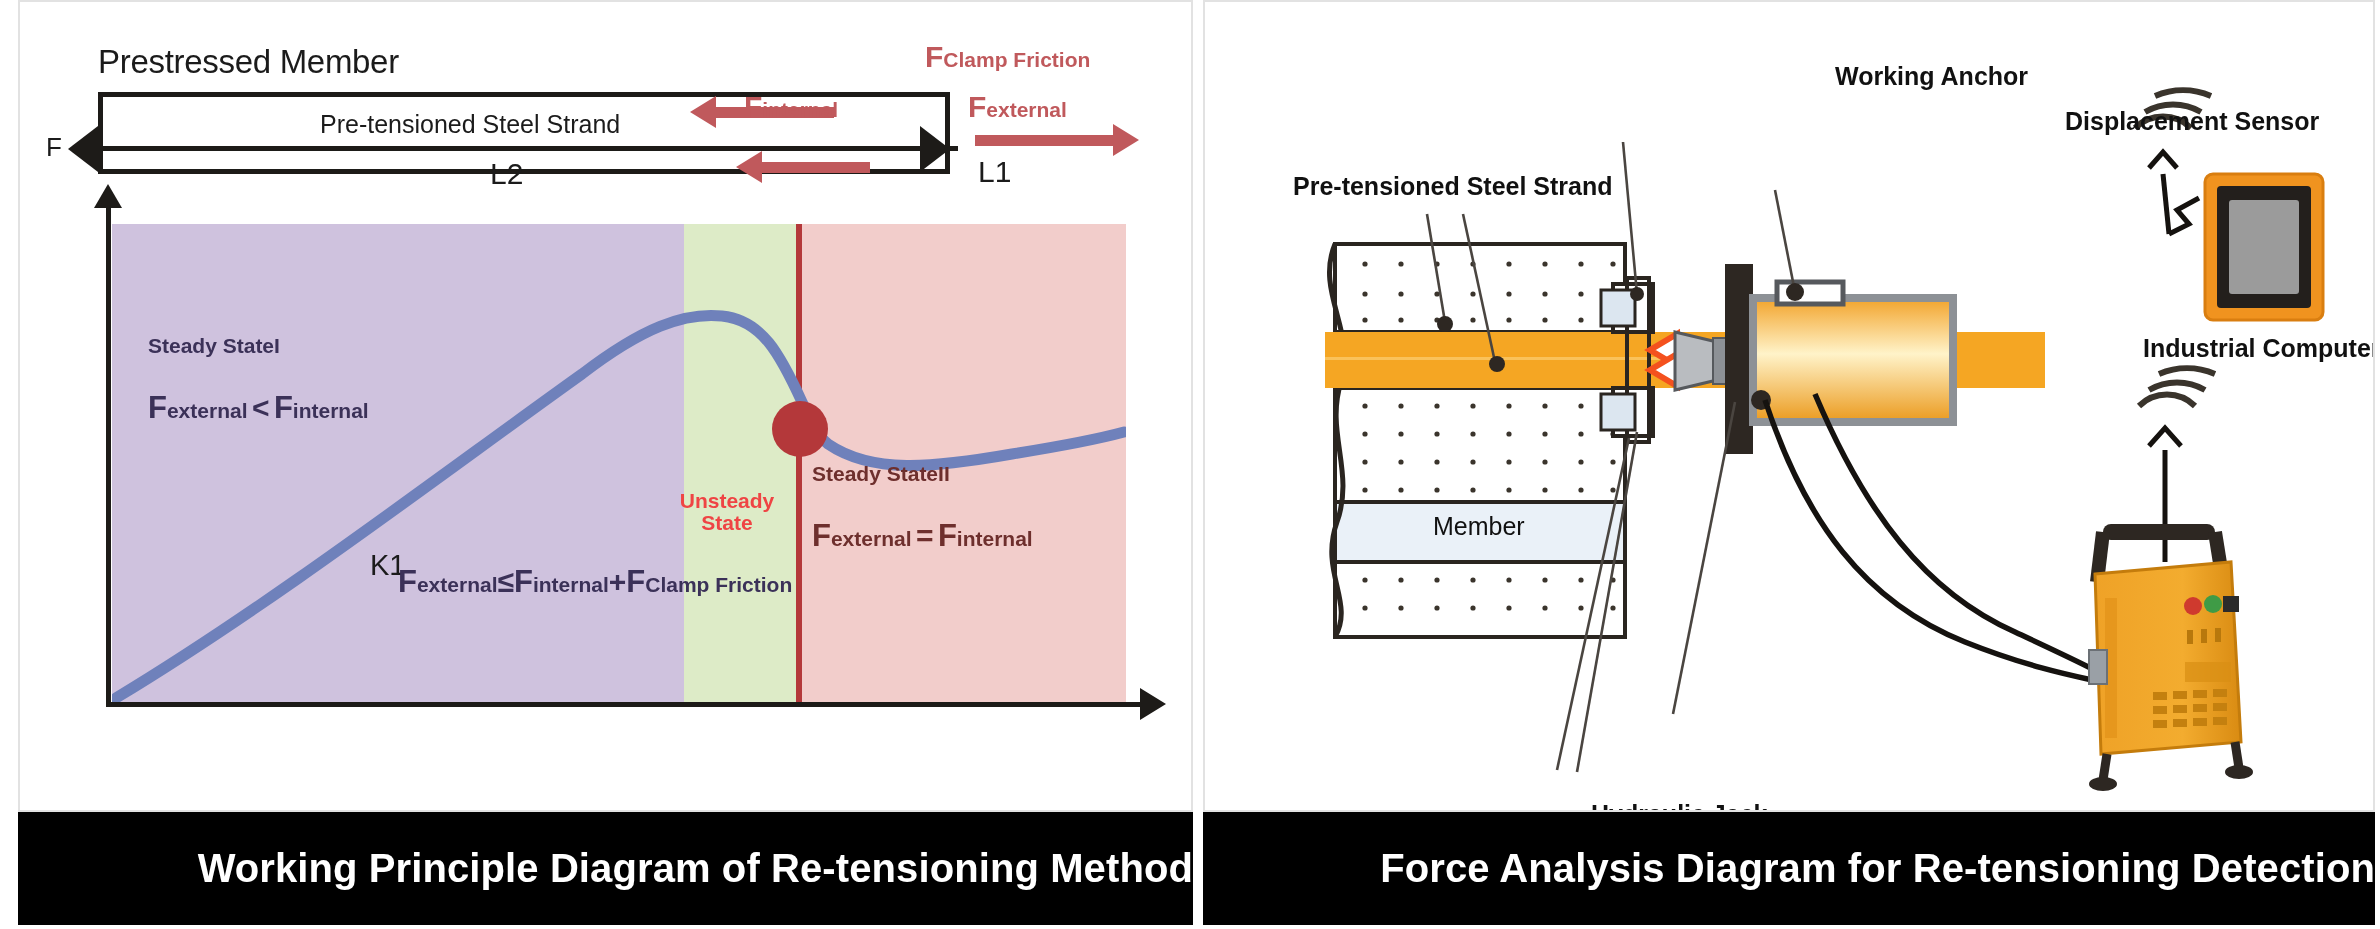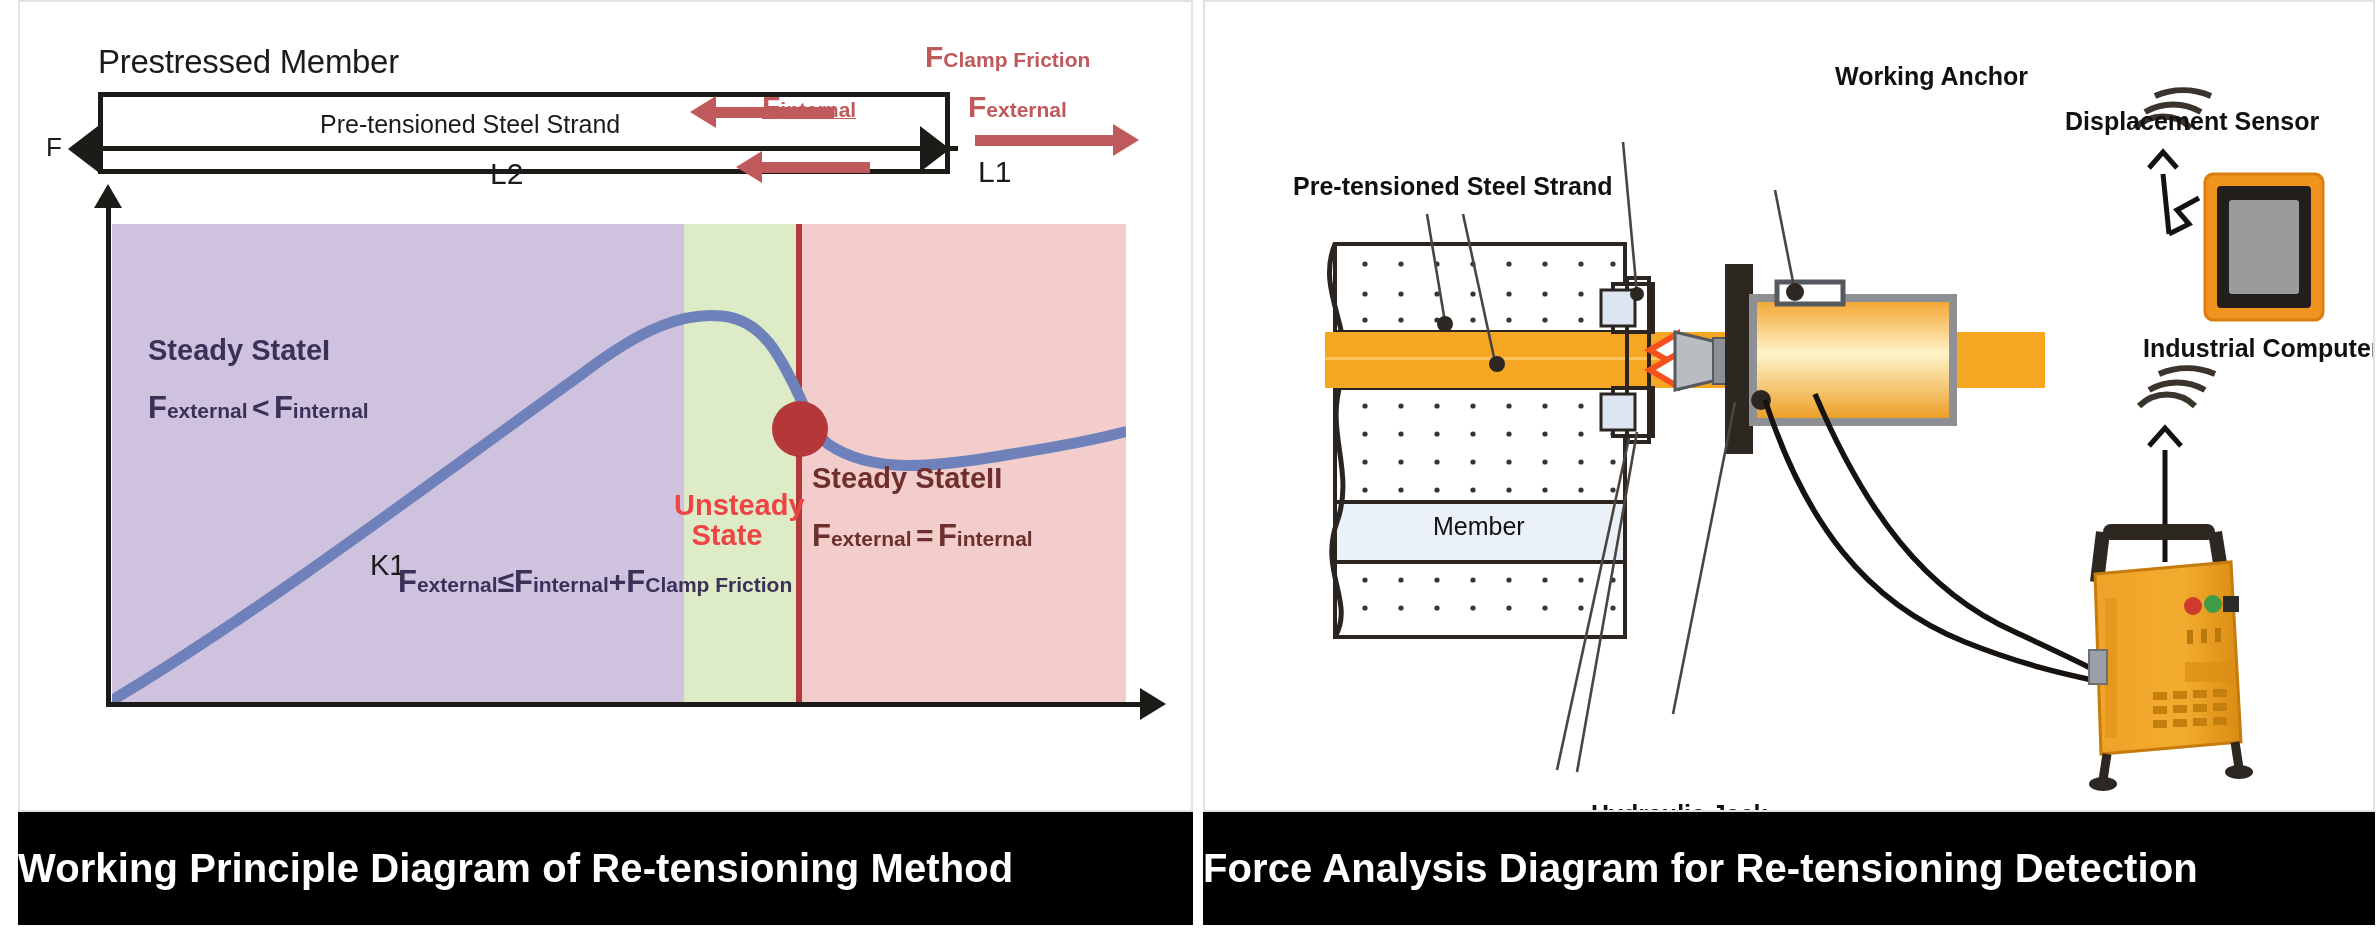--- a/index.html
+++ b/index.html
@@ -7,21 +7,21 @@
   .stage{position:relative;width:2380px;height:929px;background:#ffffff;border-radius:19px;}
 
   
   .panel{position:absolute;top:0;height:929px;background:#ffffff;}
   .panel-left{left:18px;width:1175px;}
   .panel-right{left:1203px;width:1172px;}
 
   .figure-box{position:relative;width:100%;height:812px;background:#ffffff;
               border:2px solid #e2e2e2;box-sizing:border-box;overflow:hidden;}
   .caption-bar{position:relative;width:100%;height:113px;background:#000000;
-               display:flex;align-items:center;justify-content:flex-start;box-sizing:border-box;}
+               display:flex;align-items:center;justify-content:flex-end;box-sizing:border-box;}
   .caption-text{color:#ffffff;font-size:40px;font-weight:700;letter-spacing:.1px;
                 white-space:nowrap;font-family:"Liberation Sans",sans-serif;}
 
   
   .beam-title{position:absolute;left:78px;top:41px;font-size:33px;font-weight:400;color:#1b1b1b;
               font-family:"Liberation Sans",sans-serif;letter-spacing:-.3px;}
   .beam-rect{position:absolute;left:78px;top:90px;width:852px;height:82px;
              border:5px solid #1d1b18;box-sizing:border-box;background:#ffffff;}
   .beam-strand-label{position:absolute;left:300px;top:108px;font-size:25px;color:#1b1b1b;
                      font-family:"Liberation Sans",sans-serif;}
@@ -46,21 +46,21 @@
 
   .arr-int{left:694px;top:105px;width:120px;}
   .arr-low{left:740px;top:160px;width:110px;}
   .arr-ext{left:955px;top:133px;width:140px;}
 
   .flab{position:absolute;color:#c0595c;font-weight:700;white-space:nowrap;
          font-family:"Liberation Sans",sans-serif;}
   .flab .big{font-size:30px;}
   .flab .sub{font-size:21px;}
   .lab-clampfric{left:905px;top:38px;}
-  .lab-internal{left:742px;top:88px;text-decoration:underline;}
+  .lab-internal{left:724px;top:88px;}
   .lab-external{left:948px;top:88px;}
 
   
   .plot{position:absolute;left:78px;top:222px;width:1028px;height:510px;}
   .plot-inner{position:absolute;left:14px;top:0;width:1014px;height:478px;}
   .zone{position:absolute;top:0;height:478px;}
   .zone-a{left:0;width:572px;background:#cfc2de;}
   .zone-b{left:572px;width:112px;background:#ddebc7;}
   .zone-c{left:684px;width:330px;background:#f2cdcb;}
   .divider{position:absolute;left:684px;top:0;width:6px;height:478px;background:#b4383a;}
@@ -68,21 +68,21 @@
   .axis-y:before{content:"";position:absolute;left:-12px;top:-20px;width:0;height:0;
                  border-left:14px solid transparent;border-right:14px solid transparent;
                  border-bottom:24px solid #1d1b18;}
   .axis-x{position:absolute;left:8px;top:478px;width:1040px;height:5px;background:#1d1b18;}
   .axis-x-head{position:absolute;left:1042px;top:464px;width:0;height:0;
                border-top:16px solid transparent;border-bottom:16px solid transparent;
                border-left:26px solid #1d1b18;}
   .curve-svg{position:absolute;left:14px;top:0;width:1014px;height:478px;}
 
   .plab{position:absolute;white-space:nowrap;font-family:"Liberation Sans",sans-serif;}
-  .plab .ttl{font-size:29px;font-weight:700;}
+  .plab .ttl{font-size:21px;font-weight:700;}
   .plab .fb{font-size:31px;font-weight:700;}
   .plab .fs{font-size:21px;font-weight:700;}
   .plab .op{font-size:30px;font-weight:700;}
 
   .lab-ss1{left:50px;top:110px;color:#3b3158;}
   .lab-eq1{left:50px;top:166px;color:#3b3158;}
   .lab-k1{left:272px;top:325px;color:#1b1b1b;font-size:29px;font-weight:400;text-align:center;}
   .lab-unsteady{left:576px;top:266px;color:#ef4444;width:106px;text-align:center;
                 line-height:1.05;white-space:normal;}
   .lab-eq2{left:300px;top:340px;color:#3b3158;}

